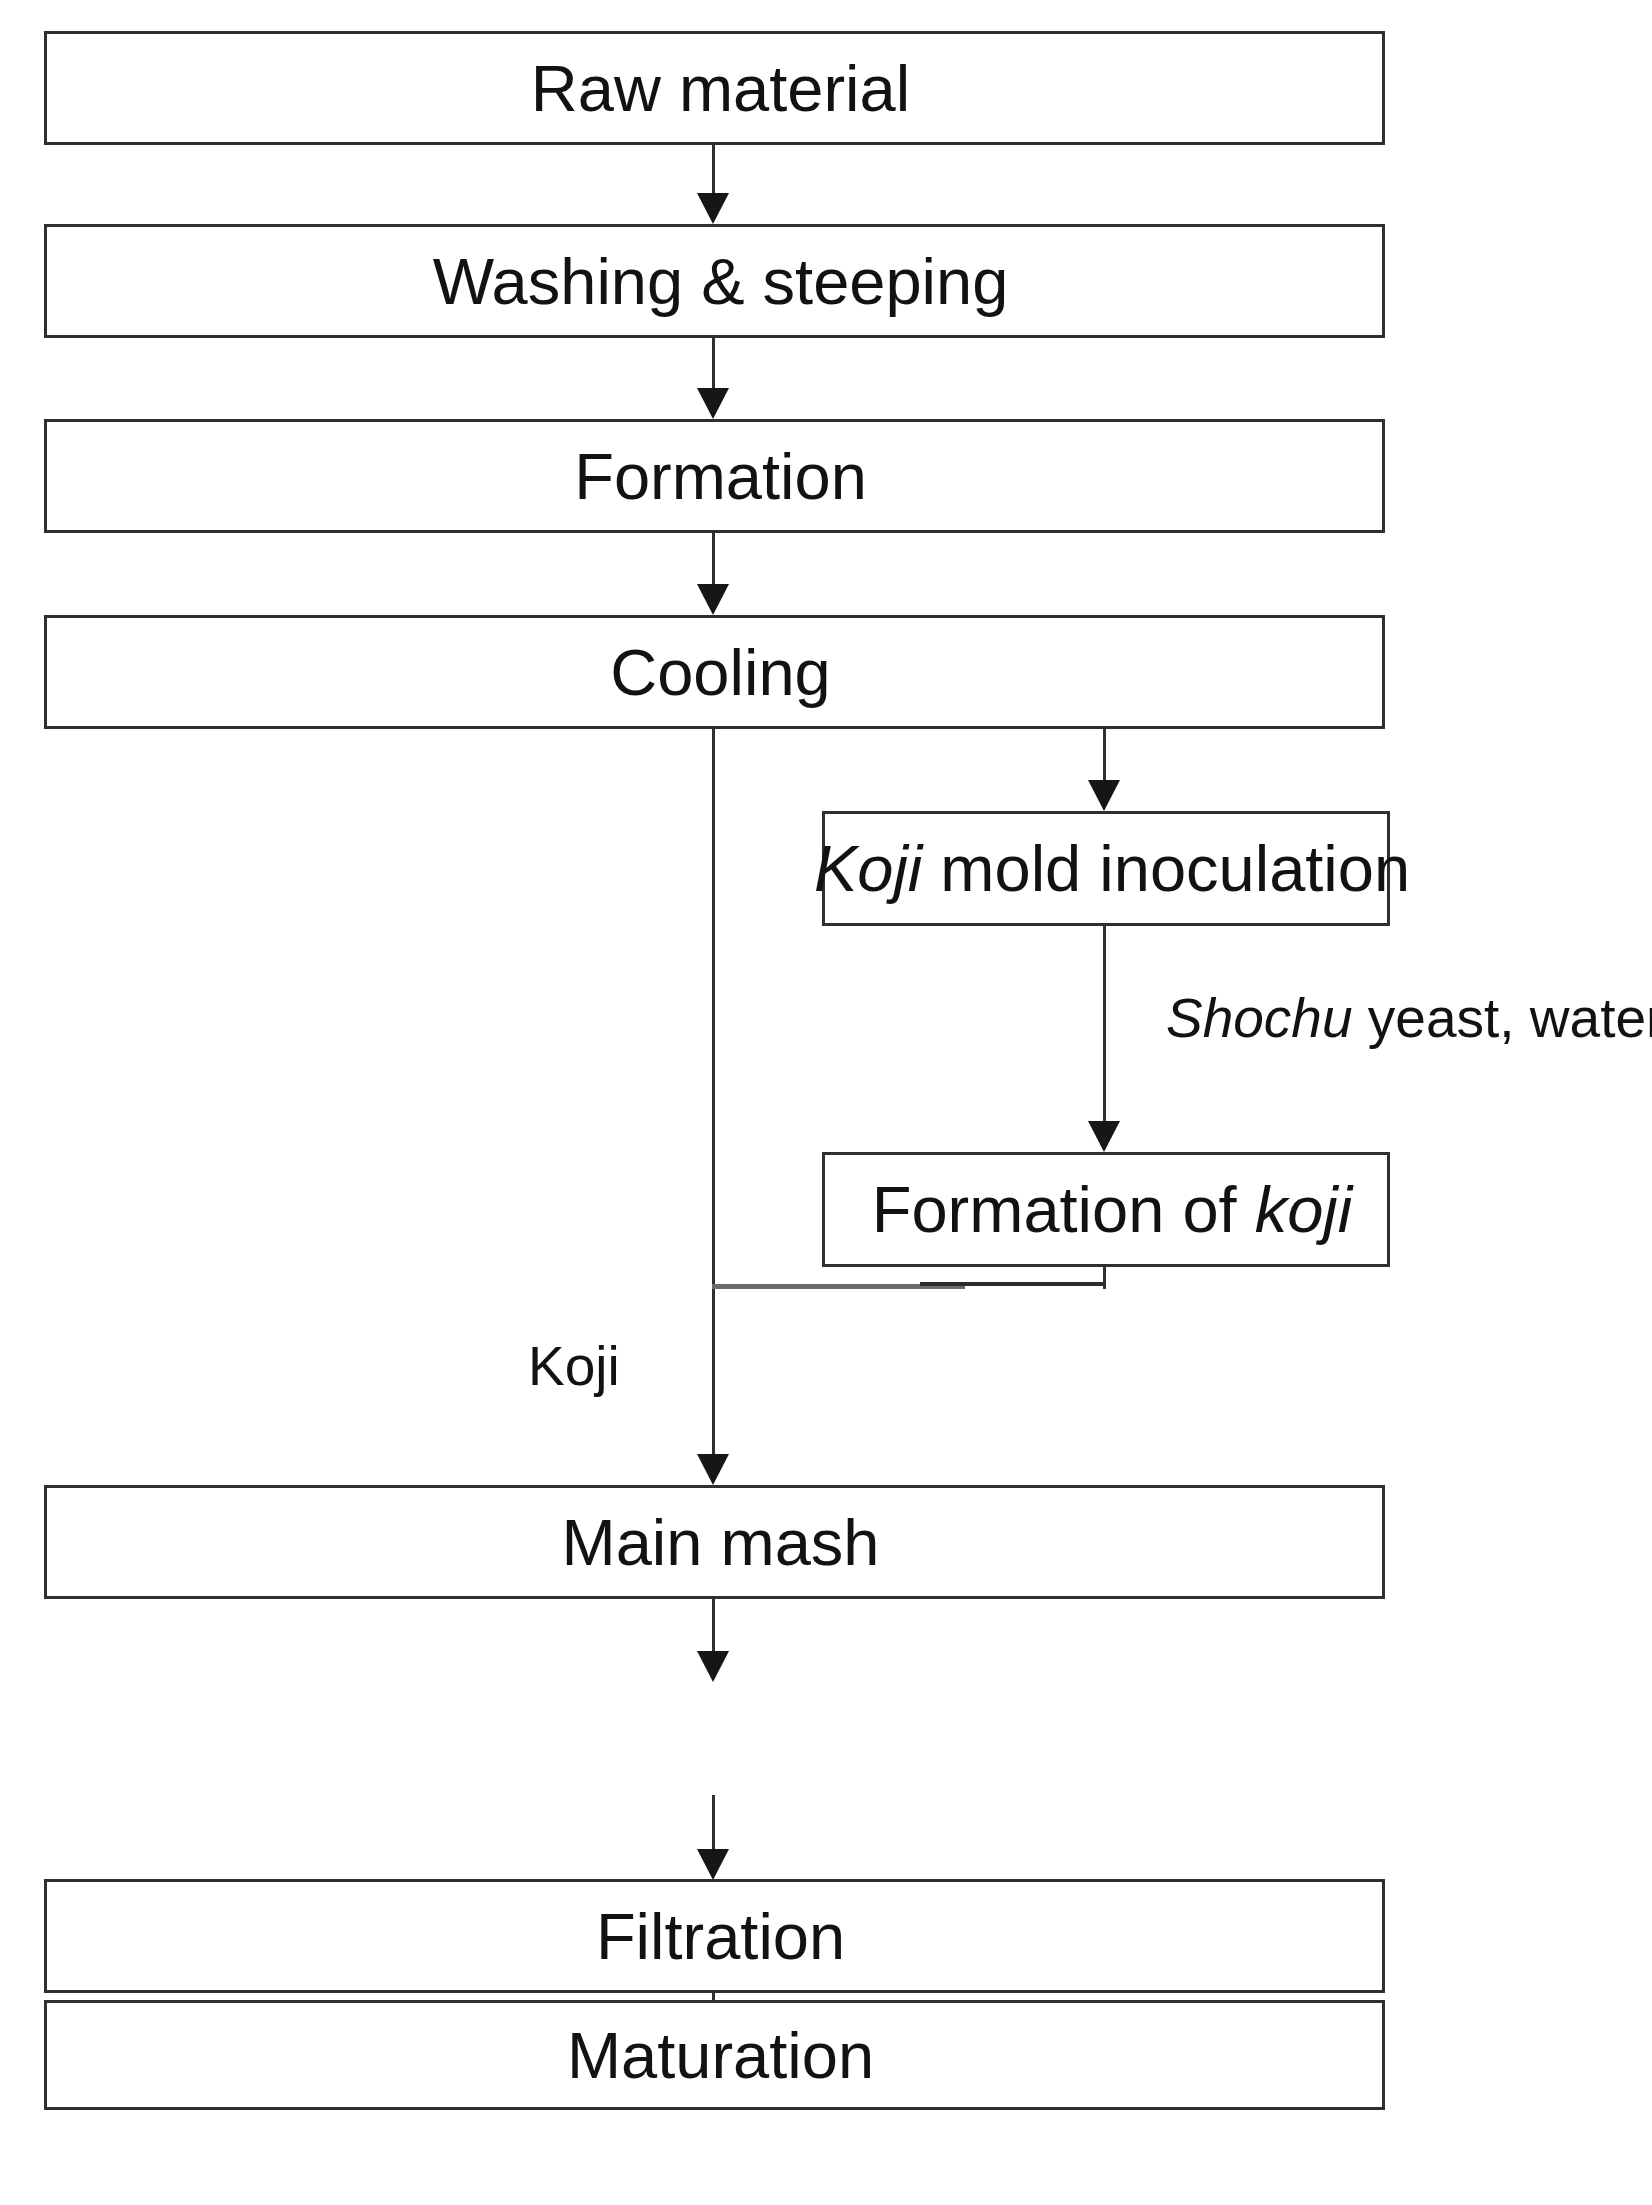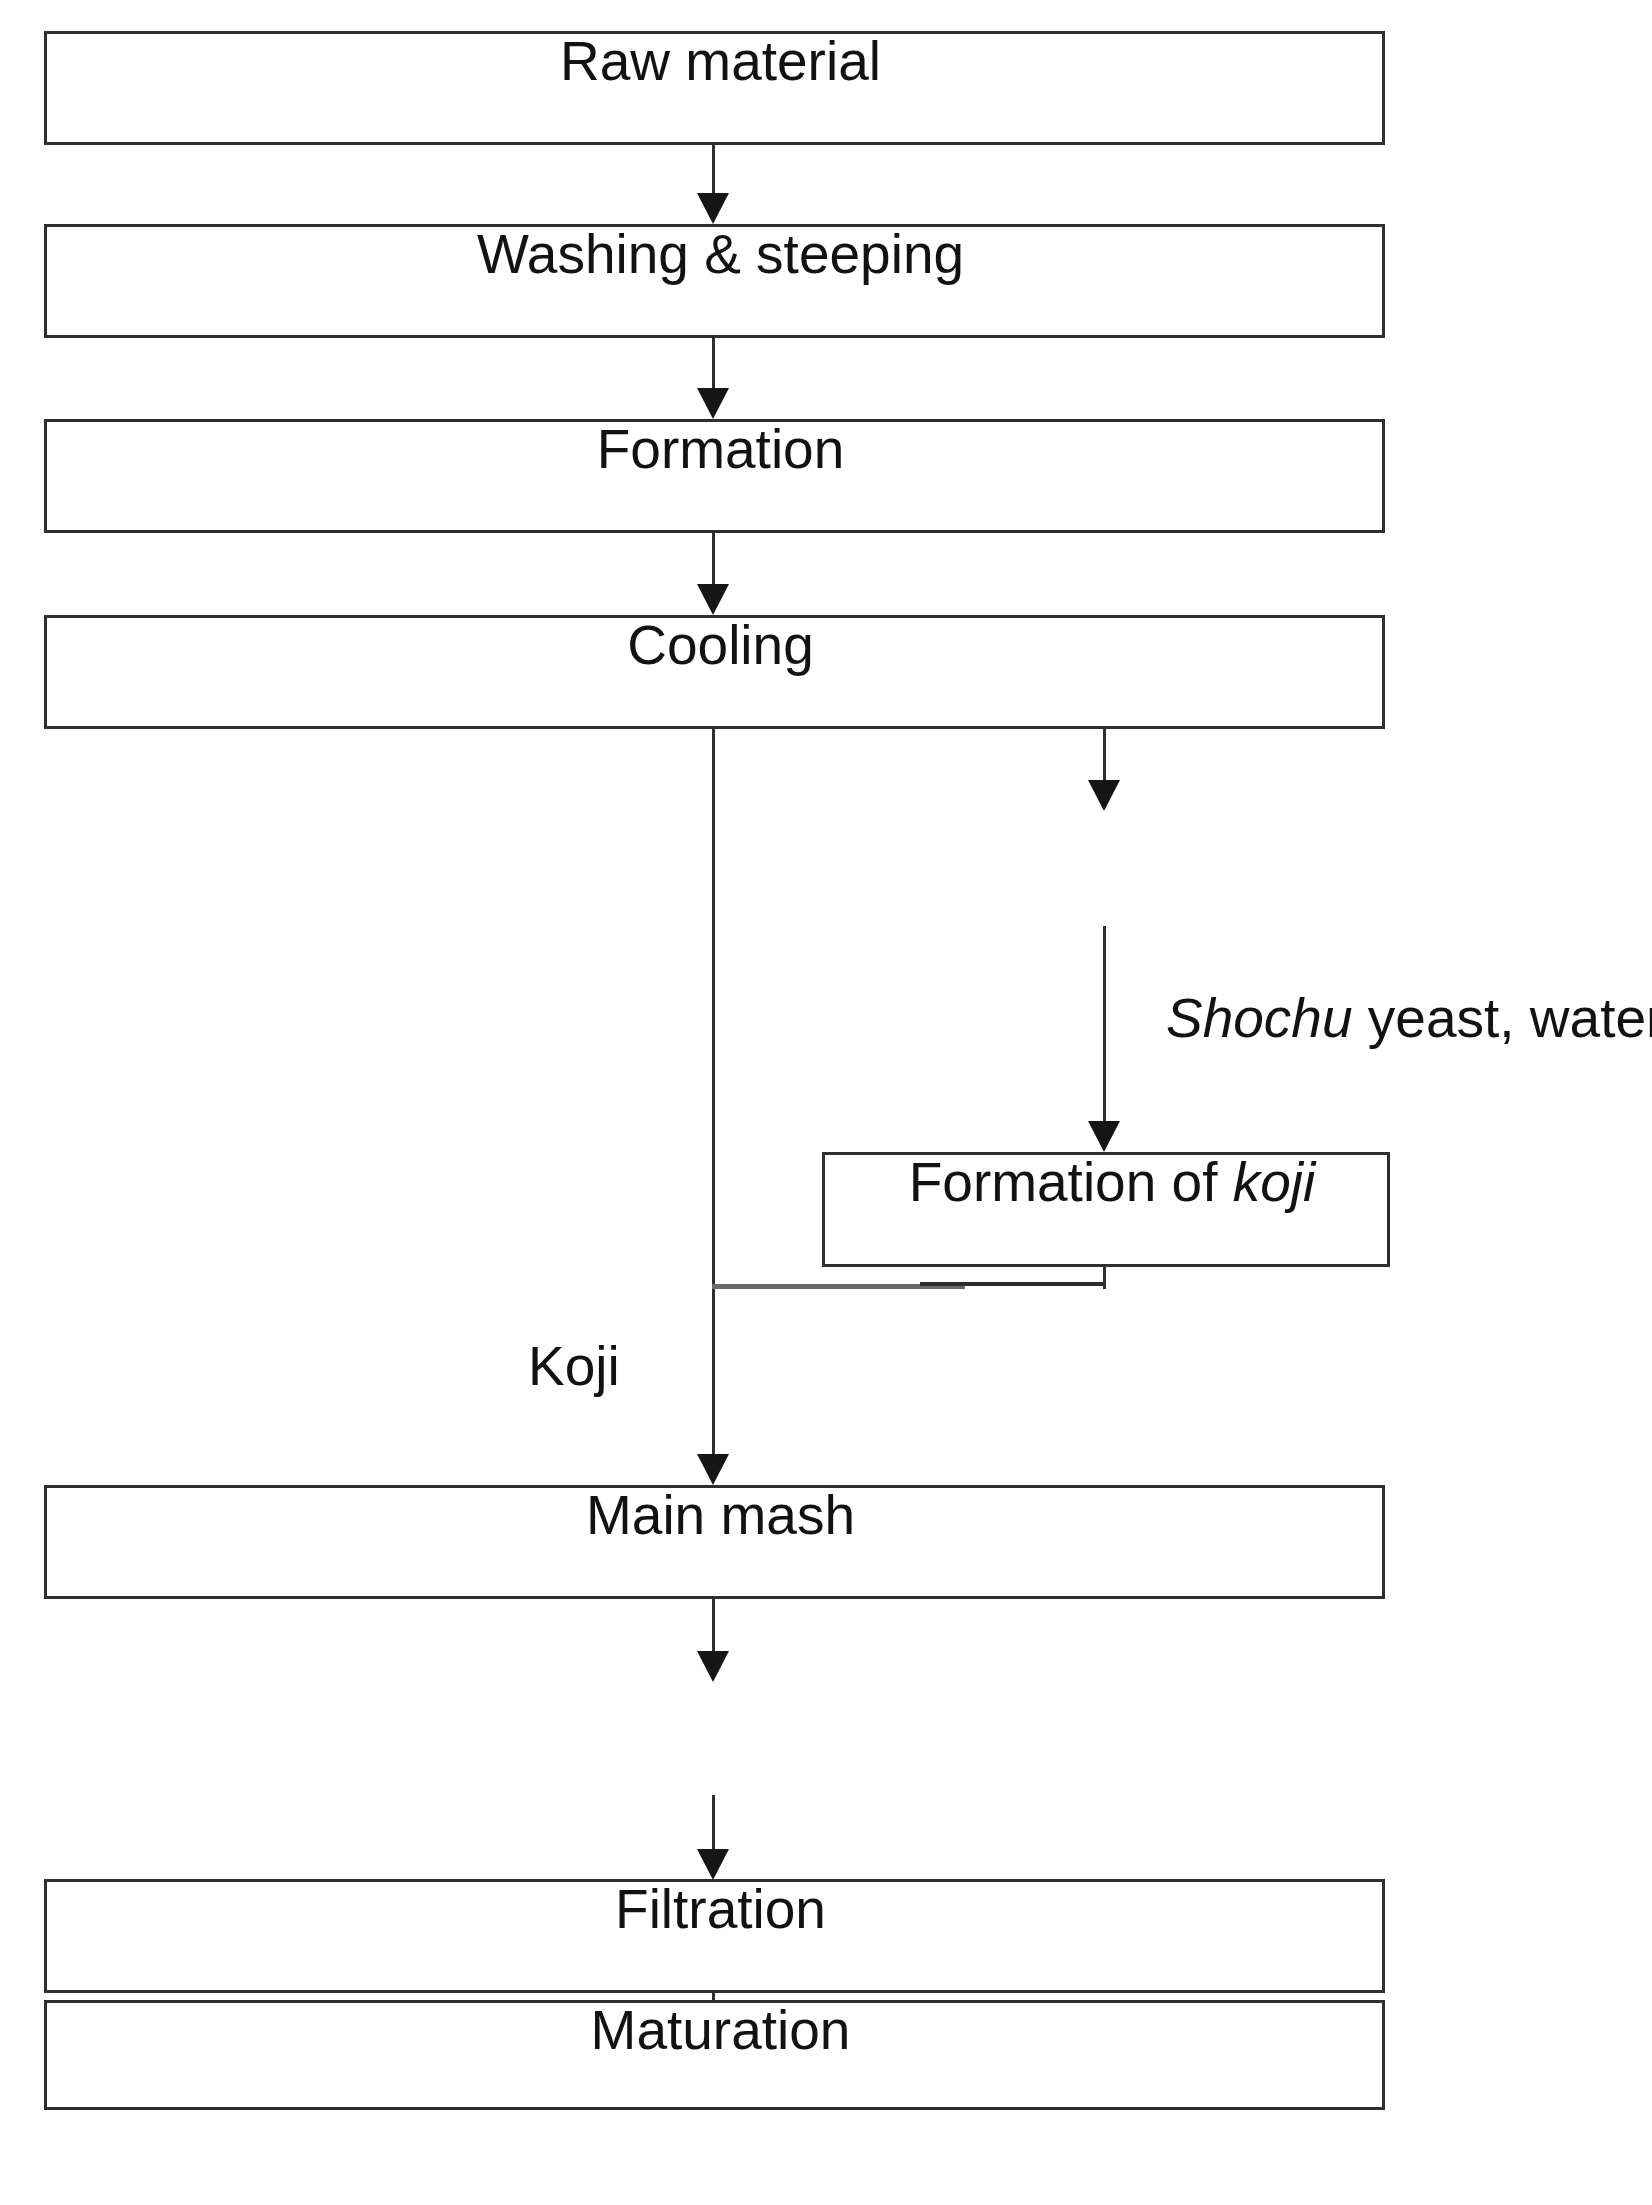--- a/index.html
+++ b/index.html
@@ -11,22 +11,23 @@
     font-family: "Liberation Sans", sans-serif;
     color: #121212;
     overflow: hidden;
   }
   .box {
     position: absolute;
     box-sizing: border-box;
     border: 3.8px solid #2f2f2f;
     background: #ffffff;
     display: flex;
+    align-items: center;
     justify-content: center;
-    font-size: 55px;
+    font-size: 65px;
     line-height: 1;
     white-space: nowrap;
     padding-left: 12px;
   }
   .box.main { left: 44px;  width: 1341px; height: 114px; }
   .box.side { left: 822px; width: 568px;  height: 115px; }
   .vline {
     position: absolute;
     width: 3.1px;
     background: #2f2f2f;
@@ -81,20 +82,25 @@
   <div class="box main" style="top:615px">
     <span>Cooling</span>
   </div>
 
   <div class="vline" style="left:712px; top:729px; height:727px"></div>
   <div class="arrowhead" style="left:697px; top:1454px"></div>
 
   <div class="vline" style="left:1103px; top:729px; height:53px"></div>
   <div class="arrowhead" style="left:1088px; top:780px"></div>
 
+  <div class="box side" style="top:811px">
+    <span>
+      <span class="it">Koji</span><span> mold inoculation</span>
+    </span>
+  </div>
 
   <div class="vline" style="left:1103px; top:926px; height:197px"></div>
   <div class="arrowhead" style="left:1088px; top:1121px"></div>
 
   <div class="edge-label" style="left:1166px; top:991px">
     <span class="it">Shochu</span><span> yeast, water</span>
   </div>
 
   <div class="box side" style="top:1152px">
     <span>

